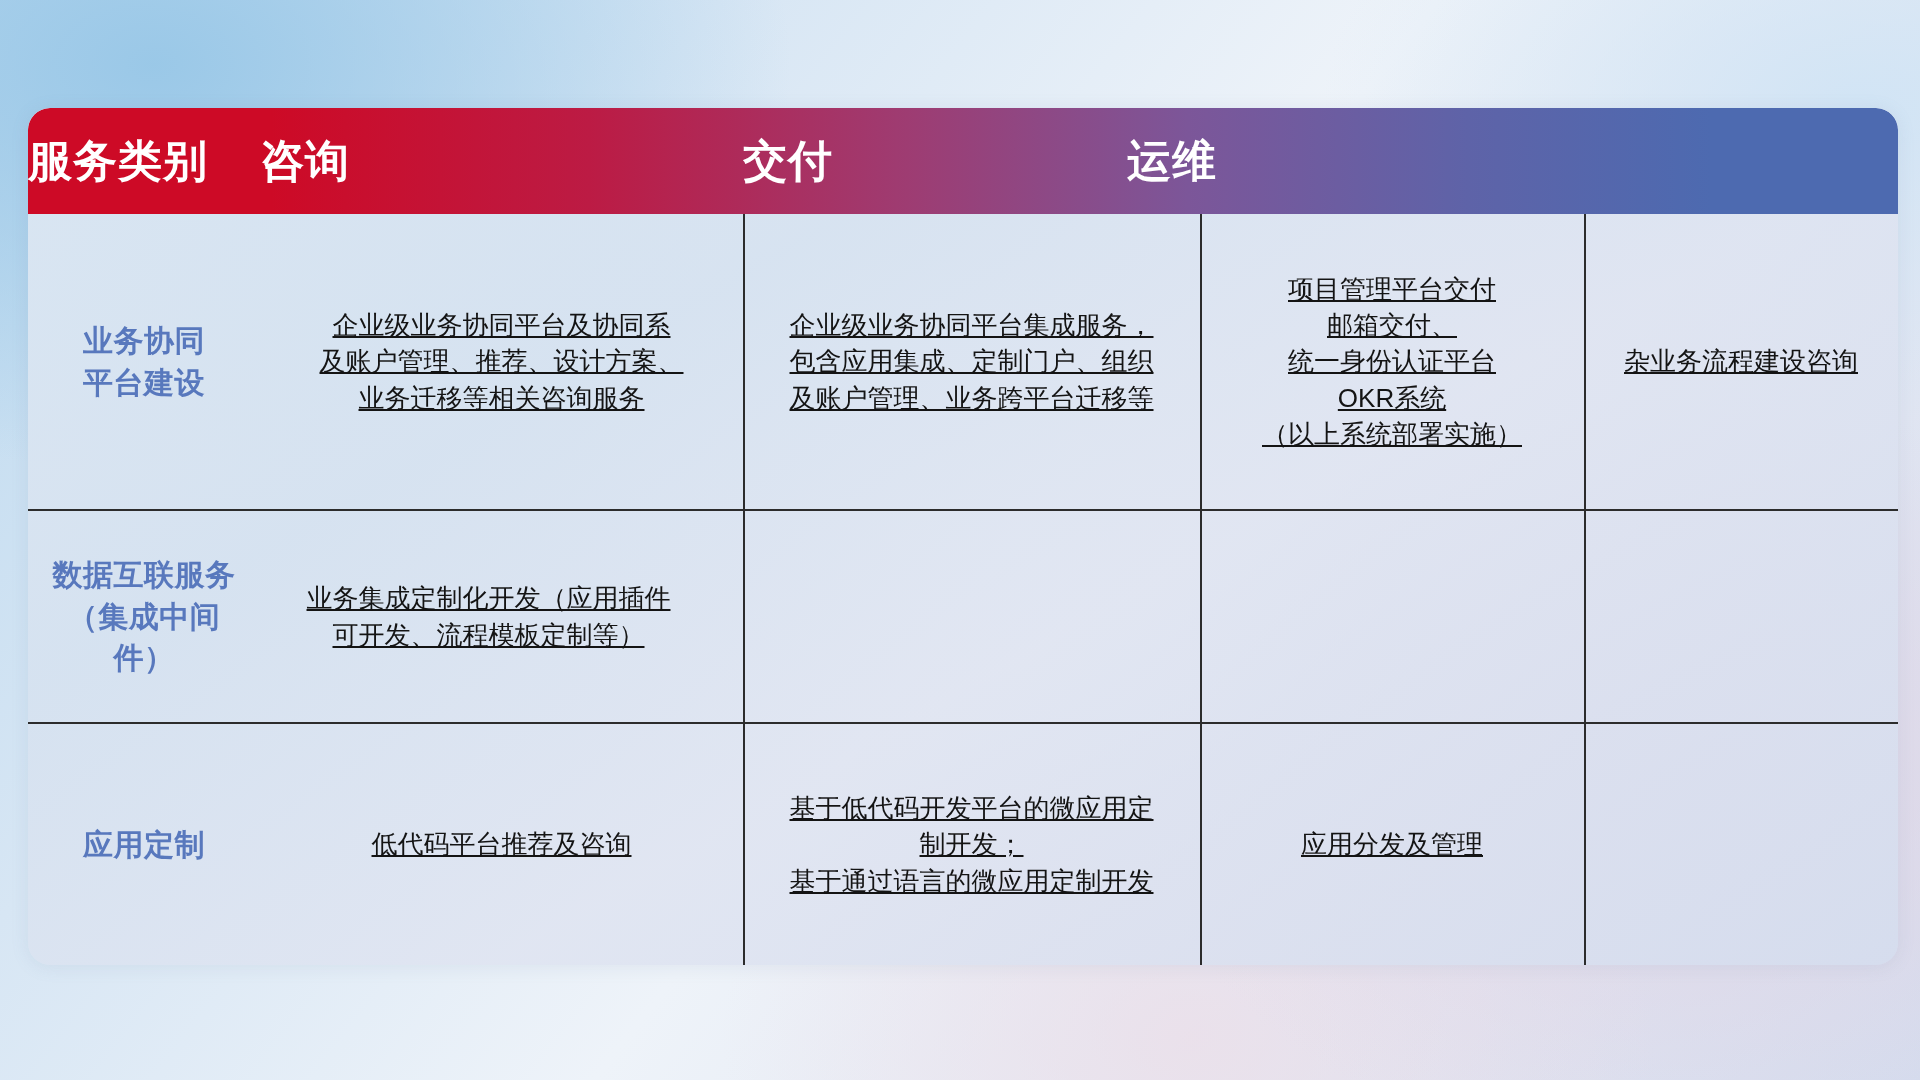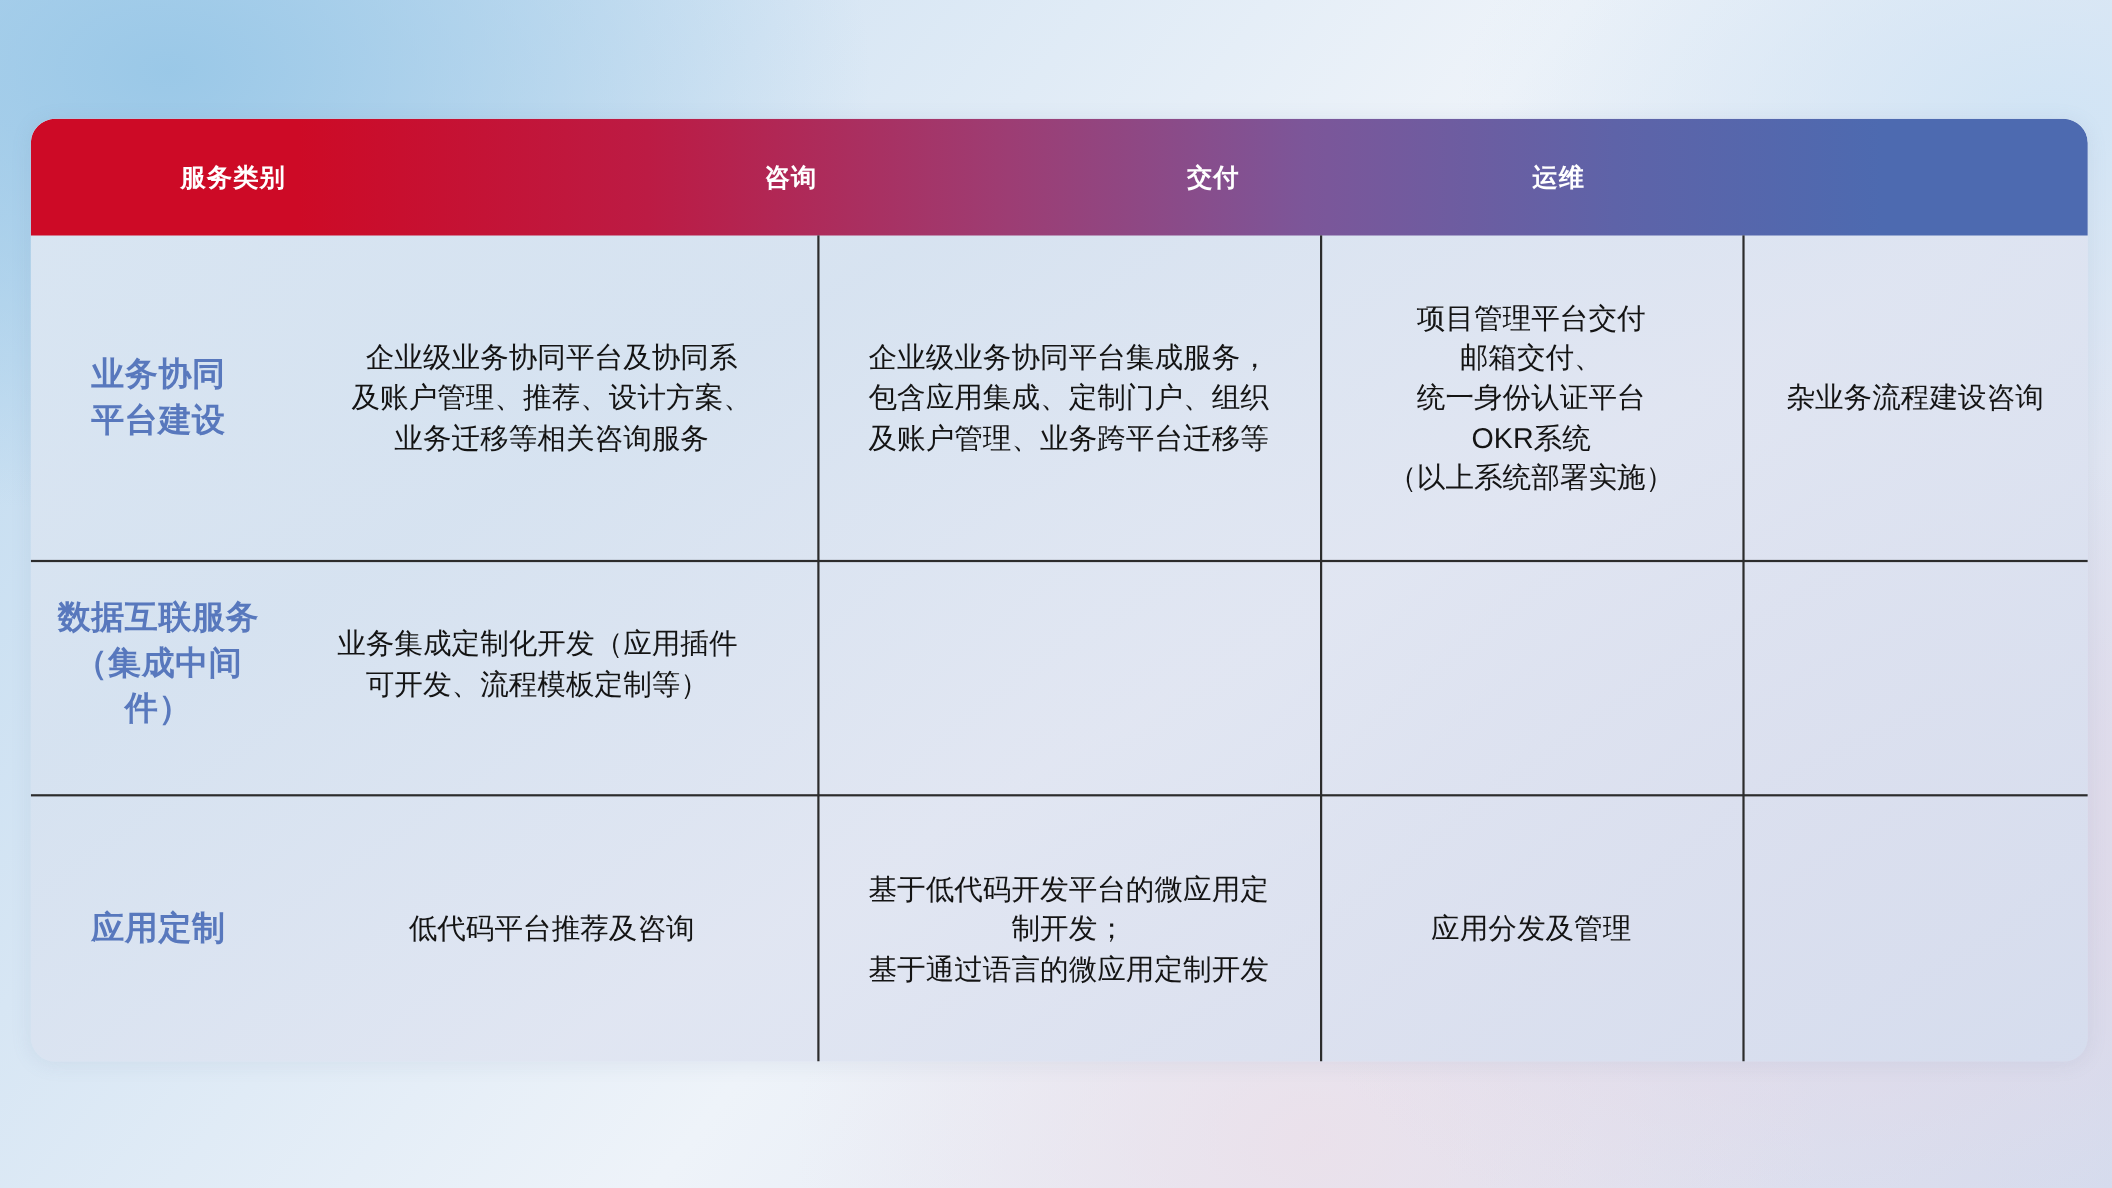--- a/index.html
+++ b/index.html
@@ -63,23 +63,23 @@
         #9e3c72 47%,
         #7c5699 62%,
         #5e63a8 77%,
         #4d6ab0 90%,
         #4d6ab0 100%);
     display: flex;
     align-items: center;
   }
   .hcell {
     color: #ffffff;
-    font-size: 23px;
+    font-size: 44px;
     font-weight: bold;
-    text-align: right;
+    text-align: left;
     letter-spacing: 1px;
     line-height: 1;
     white-space: nowrap;
   }
 
   
   #table-body {
     position: absolute;
     left: 0;
     top: 106px;
@@ -120,20 +120,21 @@
     line-height: 1.38;
     letter-spacing: 0.5px;
     white-space: pre-line;
     text-align: center;
   }
   .cell-text {
     color: #141414;
     font-size: 26px;
     line-height: 1.40;
     white-space: pre-line;
+    text-decoration: underline;
   }
 </style>
 </head>
 <body>
 
 <div id="backdrop"></div>
 
 <div id="table-card">
 
   <div id="table-header">
@@ -172,21 +173,21 @@
 邮箱交付、
 统一身份认证平台
 OKR系统
 （以上系统部署实施）</span>
       </div>
       <div class="cell" style="width:314px;height:295px;">
         <span class="cell-text">杂业务流程建设咨询</span>
       </div>
     </div>
 
-    <div class="body-row" style="top:284px; height:211px;">
+    <div class="body-row" style="top:297px; height:211px;">
       <div class="cell" style="width:232px;height:211px;">
         <span class="cat-label">数据互联服务
 （集成中间件）</span>
       </div>
       <div class="cell" style="width:457px;height:211px;">
         <span class="cell-text">业务集成定制化开发（应用插件
 可开发、流程模板定制等）</span>
       </div>
       <div class="cell" style="width:384px;height:211px;">
         <span class="cell-text"></span>

